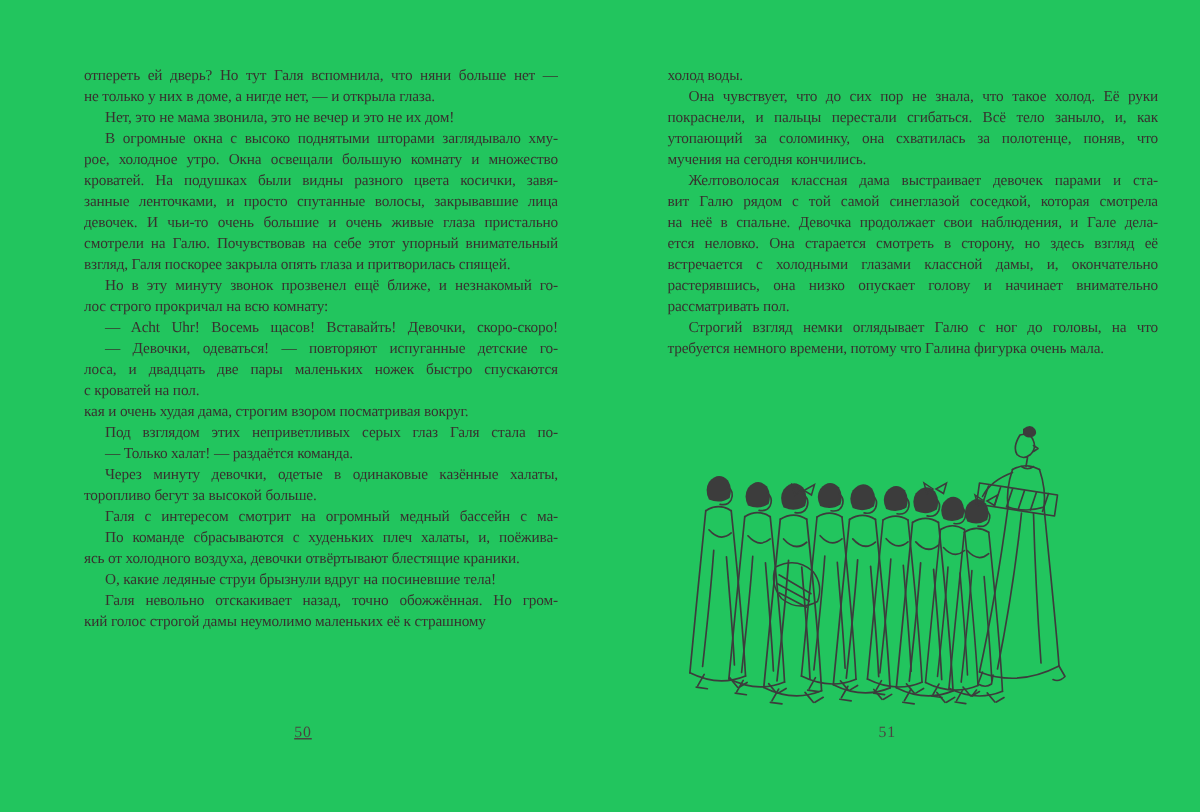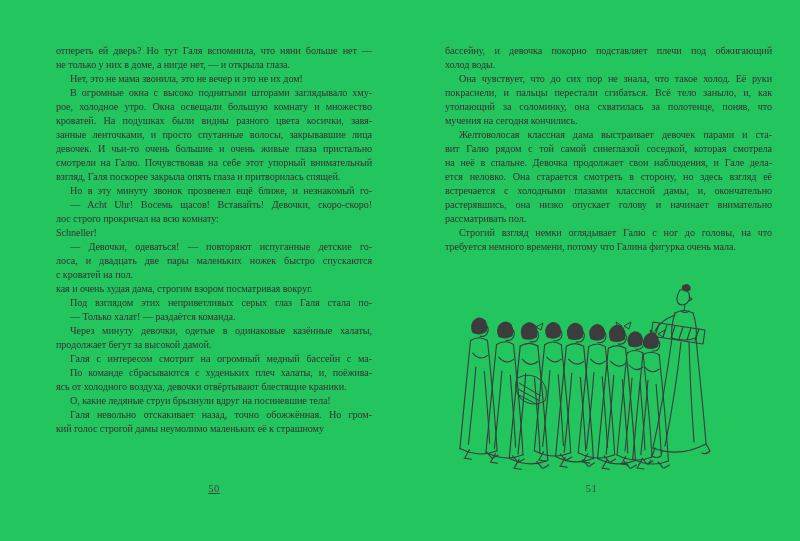--- a/index.html
+++ b/index.html
@@ -10,21 +10,21 @@
   .textcol{position:absolute;font-size:10.2px;line-height:14px;letter-spacing:-0.1px;}
   .col-left{left:56px;top:44px;width:316px;}
   .col-right{left:445px;top:44px;width:327px;}
   .ln{height:14px;overflow:hidden;white-space:nowrap;}
   .ln.j{white-space:normal;text-align:justify;text-align-last:justify;}
   .ln.ind{text-indent:14px;}
   .pagenum{
     position:absolute;top:483px;font-size:10.5px;letter-spacing:.6px;
     text-align:center;color:#4a4440;
   }
-  .pagenum.left{left:56px;width:316px;text-decoration:underline;}
+  .pagenum.left{left:44px;width:316px;text-decoration:underline;}
   .pagenum.right{left:428px;width:327px;}
   .illo{position:absolute;left:459px;top:280px;width:262px;height:196px;}
   .illo svg{display:block;width:100%;height:100%;}
 </style>
 </head>
 <body>
 
 <div class="canvas">
 
   <div class="textcol col-left">
@@ -32,41 +32,39 @@
       <div class="ln">не только у них в доме, а нигде нет, — и открыла глаза.</div>
       <div class="ln ind">Нет, это не мама звонила, это не вечер и это не их дом!</div>
       <div class="ln j ind">В огромные окна с высоко поднятыми шторами заглядывало хму-</div>
       <div class="ln j">рое, холодное утро. Окна освещали большую комнату и множество</div>
       <div class="ln j">кроватей. На подушках были видны разного цвета косички, завя-</div>
       <div class="ln j">занные ленточками, и просто спутанные волосы, закрывавшие лица</div>
       <div class="ln j">девочек. И чьи-то очень большие и очень живые глаза пристально</div>
       <div class="ln j">смотрели на Галю. Почувствовав на себе этот упорный внимательный</div>
       <div class="ln">взгляд, Галя поскорее закрыла опять глаза и притворилась спящей.</div>
       <div class="ln j ind">Но в эту минуту звонок прозвенел ещё ближе, и незнакомый го-</div>
+      <div class="ln">лос строго прокричал на всю комнату:</div>
       <div class="ln j ind">— Acht Uhr! Восемь щасов! Вставайть! Девочки, скоро-скоро!</div>
-      <div class="ln">лос строго прокричал на всю комнату:</div>
-      <div class="ln">Schneller!</div>
       <div class="ln j ind">— Девочки, одеваться! — повторяют испуганные детские го-</div>
       <div class="ln j">лоса, и двадцать две пары маленьких ножек быстро спускаются</div>
       <div class="ln">с кроватей на пол.</div>
       <div class="ln">кая и очень худая дама, строгим взором посматривая вокруг.</div>
       <div class="ln j ind">Под взглядом этих неприветливых серых глаз Галя стала по-</div>
       <div class="ln ind">— Только халат! — раздаётся команда.</div>
       <div class="ln j ind">Через минуту девочки, одетые в одинаковые казённые халаты,</div>
-      <div class="ln">продолжает бегут за высокой дамой.</div>
+      <div class="ln">торопливо бегут за высокой больше.</div>
       <div class="ln j ind">Галя с интересом смотрит на огромный медный бассейн с ма-</div>
       <div class="ln j ind">По команде сбрасываются с худеньких плеч халаты, и, поёжива-</div>
       <div class="ln">ясь от холодного воздуха, девочки отвёртывают блестящие краники.</div>
       <div class="ln ind">О, какие ледяные струи брызнули вдруг на посиневшие тела!</div>
       <div class="ln j ind">Галя невольно отскакивает назад, точно обожжённая. Но гром-</div>
       <div class="ln">кий голос строгой дамы неумолимо маленьких её к страшному</div>
     </div>
 
   <div class="textcol col-right">
-      <div class="ln j">бассейну, и девочка покорно подставляет плечи под обжигающий</div>
       <div class="ln">холод воды.</div>
       <div class="ln j ind">Она чувствует, что до сих пор не знала, что такое холод. Её руки</div>
       <div class="ln j">покраснели, и пальцы перестали сгибаться. Всё тело заныло, и, как</div>
       <div class="ln j">утопающий за соломинку, она схватилась за полотенце, поняв, что</div>
       <div class="ln">мучения на сегодня кончились.</div>
       <div class="ln j ind">Желтоволосая классная дама выстраивает девочек парами и ста-</div>
       <div class="ln j">вит Галю рядом с той самой синеглазой соседкой, которая смотрела</div>
       <div class="ln j">на неё в спальне. Девочка продолжает свои наблюдения, и Гале дела-</div>
       <div class="ln j">ется неловко. Она старается смотреть в сторону, но здесь взгляд её</div>
       <div class="ln j">встречается с холодными глазами классной дамы, и, окончательно</div>

